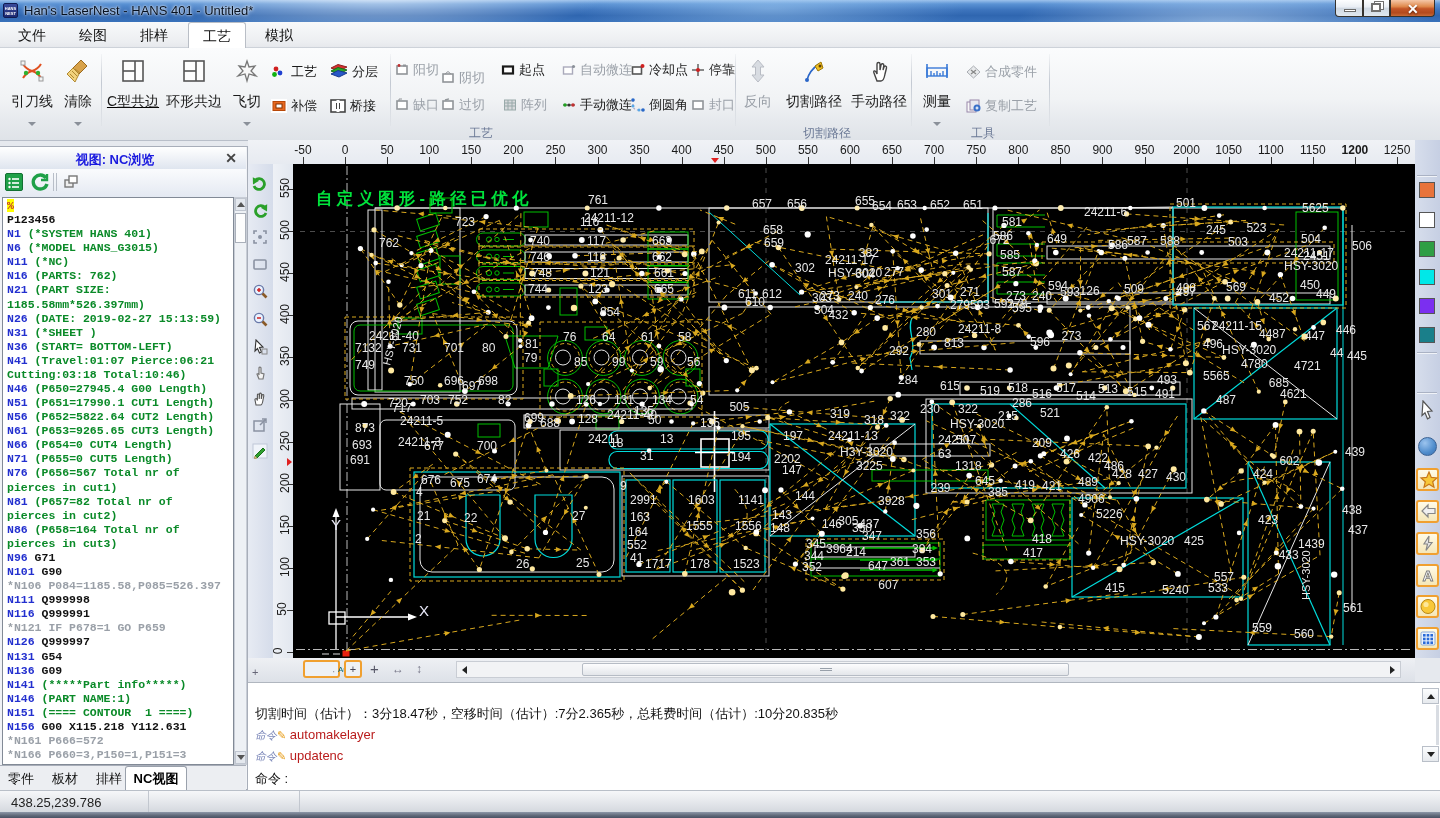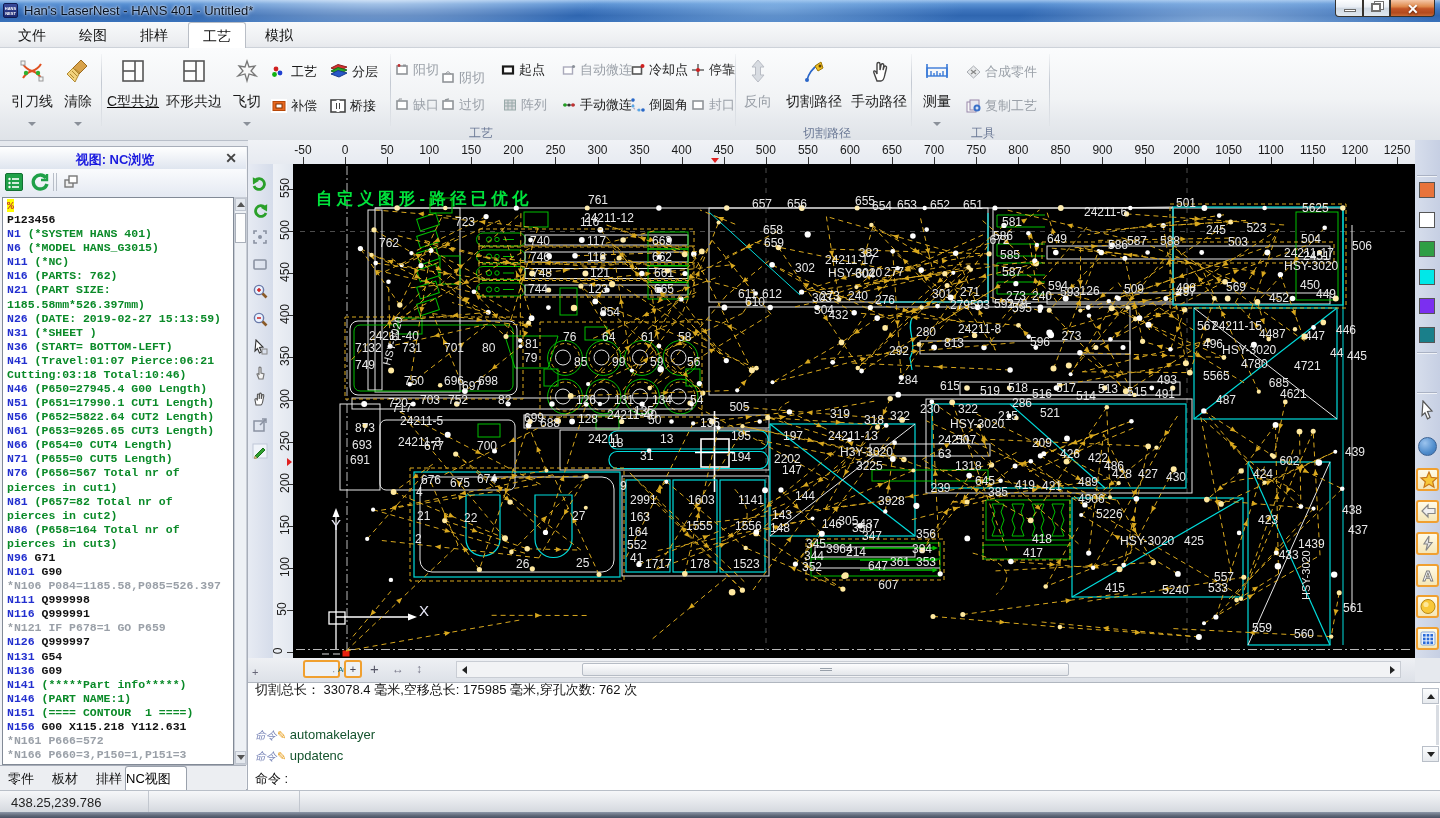--- a/index.html
+++ b/index.html
@@ -46,21 +46,21 @@
 #nc-text{position:absolute;left:2px;top:50px;width:232px;height:568px;background:#fff;border:1px solid #828a96;
  font-family:"Liberation Mono",monospace;font-size:11.5px;font-weight:bold;line-height:14.08px;
  padding:1px 0 0 4px;white-space:pre-wrap;word-break:break-all;overflow:hidden;color:#111;}
 #nc-scroll{position:absolute;left:234px;top:50px;width:13px;height:568px;background:#eef1f5;border:1px solid #c8cdd6;}
 .ncb{color:#2330cf;}
 .ncg{color:#0a8a28;}
 .ncx{color:#9aa0a8;}
 .nch{background:#ffff00;color:#c03030;}
 #lp-tabs{position:absolute;left:0;top:618px;width:246px;height:25px;border-top:1px solid #a8aeb9;background:#eceef2;}
 .lptab{position:absolute;top:4px;font-size:13px;color:#111;}
-#lptab-active{position:absolute;left:125px;top:0px;width:62px;height:24px;background:#fff;border:1px solid #9aa1ac;border-bottom:none;border-radius:3px 3px 0 0;text-align:left;}
+#lptab-active{position:absolute;left:125px;top:0px;width:62px;height:24px;background:#fff;border:1px solid #9aa1ac;border-bottom:none;border-radius:3px 3px 0 0;text-align:center;font-weight:bold;}
 #lptab-active span{font-size:13px;line-height:23px;}
 
 #statusbar{left:0;top:790px;width:1440px;height:22px;background:linear-gradient(180deg,#f6f7f9,#dfe2e7 70%,#d4d8de);border-top:1px solid #b9bfc8;}
 #statusbar .cell1{position:absolute;left:0;top:0;width:149px;height:22px;border-right:1px solid #c2c7cf;}
 #statusbar .cell2{position:absolute;left:149px;top:0;width:151px;height:22px;border-right:1px solid #c2c7cf;}
 #coords{position:absolute;left:11px;top:4px;font-size:13px;color:#222;}
 #frame-bottom{left:0;top:812px;width:1440px;height:6px;background:linear-gradient(180deg,#8d97a8,#5f6878 60%,#495264);}
 
 #topruler{left:248px;top:140px;width:1167px;height:32px;background:linear-gradient(180deg,#f0f2f6,#e4e8ef);}
 .rnum{position:absolute;top:3px;font-size:12px;color:#1a1a1a;transform:translateX(-50%);}
@@ -73,21 +73,21 @@
 .pal{position:absolute;left:4px;width:16px;height:16px;border:1px solid #555;}
 .rs-sep{position:absolute;left:2px;width:20px;height:1px;background:#aab2c4;box-shadow:0 1px 0 #f0f3f8;}
 .obtn{position:absolute;left:1px;width:23px;height:23px;border:2px solid #f0a030;border-radius:3px;background:linear-gradient(180deg,#fffbe8,#f5e7b8);text-align:center;}
 #hscrollrow{left:248px;top:658px;width:1167px;height:24px;background:linear-gradient(180deg,#eef0f4,#dde1e8);}
 #hscroll-track{position:absolute;left:208px;top:3px;width:945px;height:17px;background:#f2f3f5;border:1px solid #c9cdd4;}
 #hscroll-thumb{position:absolute;left:125px;top:1px;width:487px;height:13px;background:linear-gradient(180deg,#fdfdfe,#e3e6ea);border:1px solid #b6bcc5;border-radius:2px;}
 .autobtn{position:absolute;top:2px;height:18px;border:2px solid #f0a030;border-radius:3px;background:#eef1f5;font-size:8px;color:#067;text-align:center;}
 
 #logarea{left:248px;top:682px;width:1192px;height:108px;background:#fff;border-top:1px solid #b0b6bf;}
 #logarea .ln{position:absolute;left:7px;font-size:13px;color:#111;white-space:nowrap;}
-#logarea .lnk{color:#14532d;}
+#logarea .lnk{color:#b91c1c;}
 #logarea .cmdico{font-style:italic;color:#7a86b8;font-size:11px;}
 #log-scroll-up{position:absolute;left:1174px;top:5px;width:17px;height:16px;background:linear-gradient(180deg,#fcfdfe,#e7eaee);border:1px solid #b9bfc8;}
 #log-scroll-dn{position:absolute;left:1174px;top:63px;width:17px;height:16px;background:linear-gradient(180deg,#fcfdfe,#e7eaee);border:1px solid #b9bfc8;}
 .tri-up{width:0;height:0;border-left:4px solid transparent;border-right:4px solid transparent;border-bottom:5px solid #222;margin:5px auto 0;}
 .tri-dn{width:0;height:0;border-left:4px solid transparent;border-right:4px solid transparent;border-top:5px solid #222;margin:5px auto 0;}
 #cnv{left:293px;top:164px;width:1122px;height:494px;background:#000;}
 </style></head><body>
 <div id="win">
     <div id="titlebar" class="abs">
       <div class="streak1 abs"></div>
@@ -410,21 +410,21 @@
       <div class="rnum" style="left:896.5px;">950</div>
       <div class="rtick" style="left:896.5px;"></div>
       <div class="rnum" style="left:938.6px;">2000</div>
       <div class="rtick" style="left:938.6px;"></div>
       <div class="rnum" style="left:980.7px;">1050</div>
       <div class="rtick" style="left:980.7px;"></div>
       <div class="rnum" style="left:1022.8px;">1100</div>
       <div class="rtick" style="left:1022.8px;"></div>
       <div class="rnum" style="left:1064.8px;">1150</div>
       <div class="rtick" style="left:1064.8px;"></div>
-      <div class="rnum" style="left:1106.9px;">1200</div>
+      <div class="rnum" style="left:1106.9px;font-weight:bold;">1200</div>
       <div class="rtick" style="left:1106.9px;"></div>
       <div class="rnum" style="left:1149.0px;">1250</div>
       <div class="rtick" style="left:1149.0px;"></div>
       <div style="position:absolute;left:463.0px;top:18px;width:0;height:0;border-left:4px solid transparent;border-right:4px solid transparent;border-top:5px solid #e02020;"></div>
     </div>
     <div id="iconstrip" class="abs">
       <div class="abs" style="left:4px;top:12px;"><svg width="16" height="16" viewBox="0 0 16 16" style="">
           <path d="M3.2 4.2 A5.4 5.4 0 1 1 2 10" stroke="#2aa02a" stroke-width="2.8" fill="none"></path>
           <path d="M0.8 1.2 L1 8.4 L7.2 4.8 Z" fill="#2aa02a"></path>
         </svg></div>
@@ -1988,21 +1988,21 @@
       <div style="position:absolute;left:168px;top:4px;color:#778;font-size:12px;">↕</div>
       <div id="hscroll-track">
         <div id="hscroll-thumb">
           <div style="margin:4px auto 0;width:12px;border-top:1px solid #98a0aa;border-bottom:1px solid #98a0aa;height:3px;"></div>
         </div>
         <div style="position:absolute;left:5px;top:4px;width:0;height:0;border-top:4px solid transparent;border-bottom:4px solid transparent;border-right:5px solid #222;"></div>
         <div style="position:absolute;right:5px;top:4px;width:0;height:0;border-top:4px solid transparent;border-bottom:4px solid transparent;border-left:5px solid #222;"></div>
       </div>
     </div>
     <div id="logarea" class="abs">
-      <div class="ln" style="top:-2px;">切割总长： 33078.4 毫米,空移总长: 175985 毫米,穿孔次数: 762 次</div>
+      <div class="ln" style="top:22px;">切割时间（估计）：3分18.47秒，空移时间（估计）:7分2.365秒，总耗费时间（估计）:10分20.835秒</div>
       <div class="ln" style="top:44px;"><span class="cmdico">命令</span><span style="color:#e8a020;font-size:11px;">✎</span> <span class="lnk">automakelayer</span></div>
       <div class="ln" style="top:65px;"><span class="cmdico">命令</span><span style="color:#e8a020;font-size:11px;">✎</span> <span class="lnk">updatenc</span></div>
       <div class="ln" style="top:87px;">命令 :</div>
       <div id="log-scroll-up">
         <div class="tri-up"></div>
       </div>
       <div id="log-scroll-dn">
         <div class="tri-dn"></div>
       </div>
       <div style="position:absolute;left:1188px;top:22px;width:3px;height:40px;background:#d8dce2;"></div>

